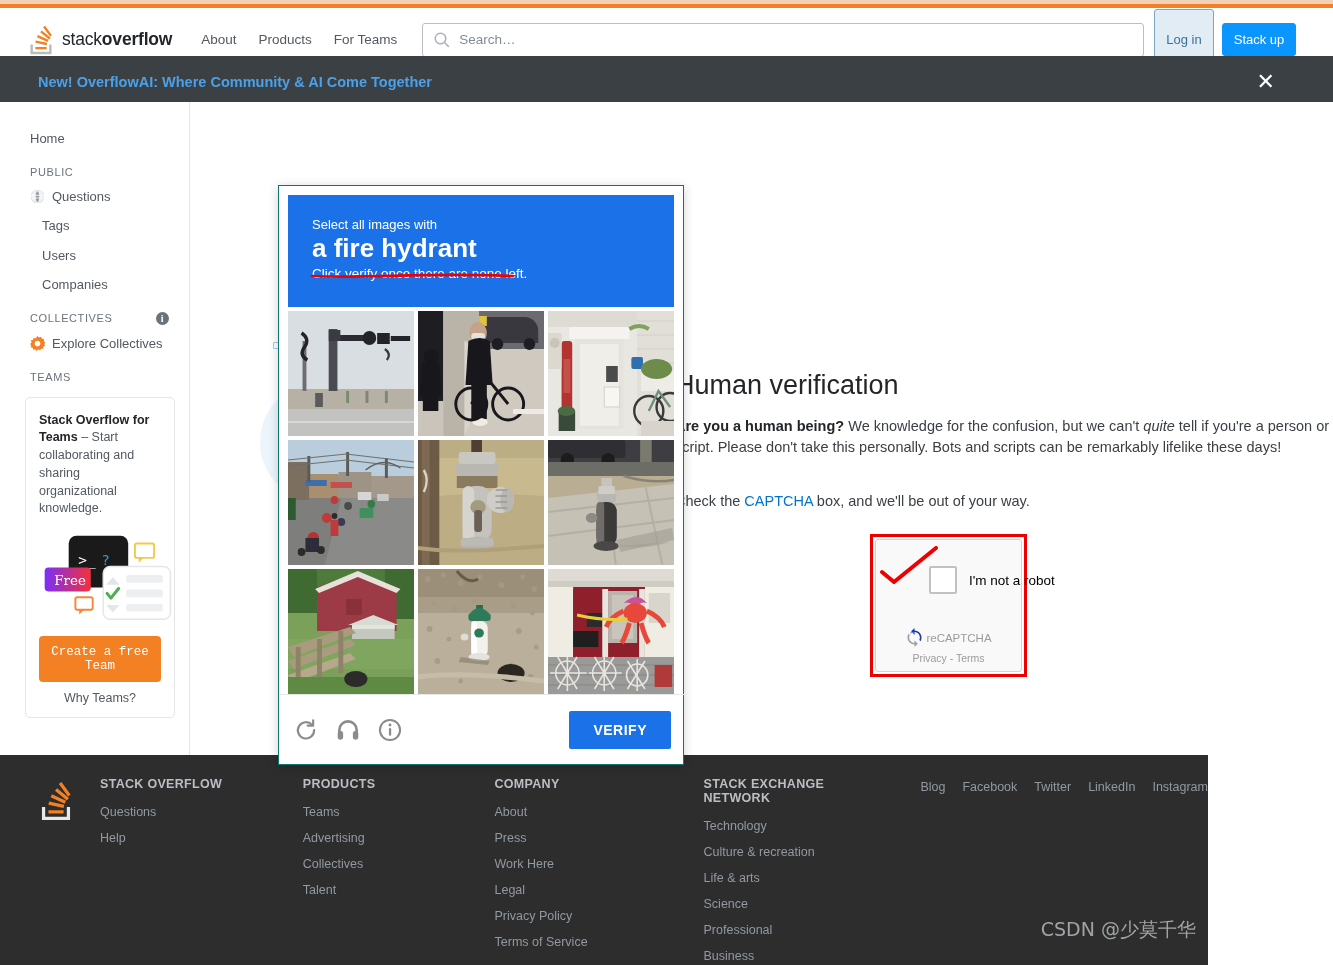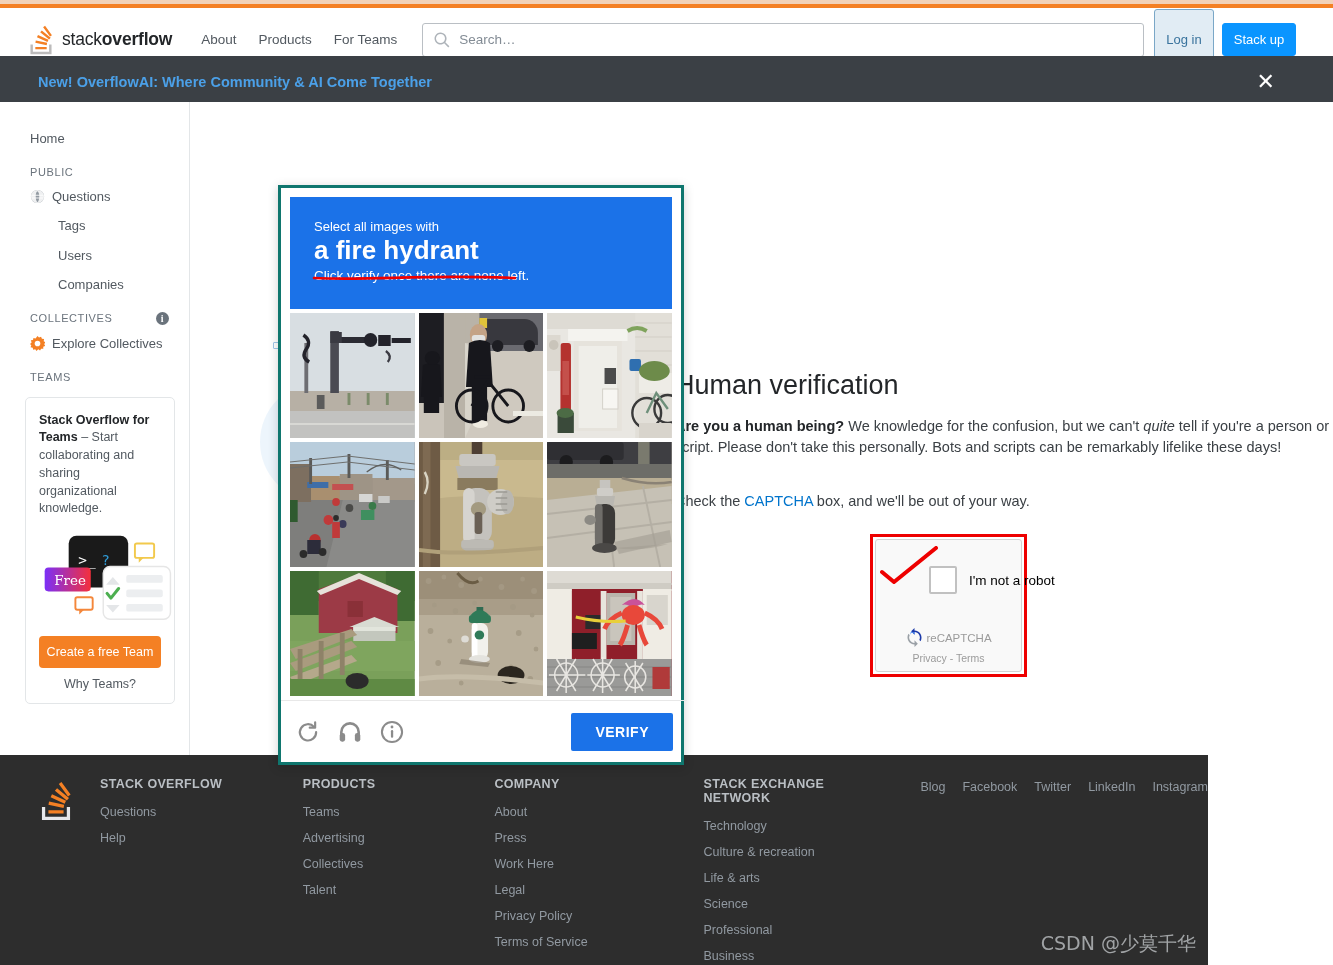--- a/index.html
+++ b/index.html
@@ -68,21 +68,21 @@
 
   
   .sidebar {
     position:absolute; top:102px; left:0; width:190px; height:653px;
     background:#fff; border-right:1px solid #e3e6e8; padding-top:22px;
   }
   .side-item {
     font-size:13px; color:#525960; padding:7px 8px 7px 30px; cursor:pointer;
     display:flex; align-items:center; gap:7px; line-height:1.2;
   }
-  .side-item.sub { padding-left:58px; }
+  .side-item.sub { padding-left:42px; }
   .side-head {
     font-size:11px; color:#6a737c; letter-spacing:.6px; padding:12px 8px 4px 30px;
     display:flex; align-items:center; justify-content:space-between; padding-right:20px;
   }
   .globe-icon { width:15px; height:15px; flex:0 0 15px; }
   .collective-icon { width:15px; height:15px; flex:0 0 15px; }
   .info-dot {
     width:13px; height:13px; border-radius:50%; background:#6a737c; color:#fff;
     font-size:10px; font-weight:700; display:flex; align-items:center; justify-content:center;
     font-family:"Liberation Serif", serif; cursor:pointer;
@@ -90,21 +90,21 @@
 
   .teams-card {
     margin:10px 14px 0 25px; border:1px solid #e3e6e8; border-radius:5px;
     padding:14px 13px 12px 13px;
   }
   .teams-card-text { font-size:12.5px; color:#525960; line-height:1.42; }
   .teams-card-text b { color:#232629; font-weight:700; }
   .teams-illustration { position:relative; height:96px; margin:12px 0 10px 0; }
   .btn-create-team {
     display:block; width:100%; background:#f48024; color:#fff; border:none; border-radius:4px;
-    font-size:12.5px; padding:9px 1px; cursor:pointer; font-family:Liberation Sans, sans-serif;
+    font-size:12.5px; padding:9px 1px; cursor:pointer; font-family:Liberation Mono, monospace;
   }
   .why-teams { text-align:center; font-size:12.5px; color:#525960; margin-top:9px; cursor:pointer; }
 
   
   .main { position:absolute; top:102px; left:190px; width:1143px; height:653px; background:#fff; overflow:hidden; }
   .bg-circle {
     position:absolute; left:70px; top:280px; width:120px; height:120px;
     border-radius:50%; background:#eaf3fb; opacity:.85;
   }
   .bg-tiny {
@@ -137,37 +137,37 @@
   .rc-label { font-size:13.5px; color:#000; white-space:nowrap; }
   .rc-tick { position:absolute; left:2px; top:6px; width:62px; height:46px; pointer-events:none; }
   .rc-brand { position:absolute; left:0; right:0; top:88px; text-align:center; }
   .rc-brand-row { display:flex; align-items:center; justify-content:center; gap:2px; }
   .rc-brand-text { font-size:11.5px; color:#9b9b9b; }
   .rc-terms { font-size:10.5px; color:#9b9b9b; margin-top:5px; }
 
   
   .captcha {
     position:absolute; left:278px; top:185px; width:406px; height:580px;
-    background:#fff; border:3px solid #0f766e; box-shadow:0 2px 10px rgba(0,0,0,.18);
+    background:#fff; border:1px solid #0f766e; box-shadow:0 2px 10px rgba(0,0,0,.18);
     z-index:40;
   }
   .captcha-head {
     margin:9px 9px 0 9px; height:112px; background:#1b72e8; color:#fff;
     padding:22px 24px 0 24px; position:relative;
   }
   .ch-line1 { font-size:13px; font-weight:400; }
   .ch-target { font-size:26px; font-weight:700; line-height:1.18; margin-top:1px; display:inline-block; }
   .ch-line3 { font-size:13.5px; margin-top:2px; }
   .ch-underline {
     position:absolute; left:22px; top:76px; width:205px; height:9px;
   }
   .grid { margin:0 9px; display:grid; grid-template-columns:repeat(3,1fr); gap:4px; padding-top:4px; }
   .tile { position:relative; height:125px; overflow:hidden; cursor:pointer; background:#cfcfcf; }
   .captcha-foot {
-    position:absolute; left:0; bottom:0; width:406px; height:62px;
+    position:absolute; left:0; bottom:0; width:406px; height:70px;
     border-top:1px solid #e8e8e8; display:flex; align-items:center; padding:0 14px;
   }
   .cf-icons { display:flex; align-items:center; gap:16px; }
   .cf-icon { width:26px; height:26px; cursor:pointer; opacity:.68; }
   .btn-verify {
     margin-left:auto; background:#1b72e8; color:#fff; border:none; border-radius:2px;
     font-size:14px; font-weight:700; letter-spacing:.5px; padding:11px 24px; cursor:pointer;
     font-family:"Liberation Sans", sans-serif;
   }
 
@@ -181,21 +181,21 @@
   .f-col { margin-right:60px; }
   .f-col.c1 { width:182px; }
   .f-col.c2 { width:168px; }
   .f-col.c3 { width:190px; }
   .f-col.c4 { width:200px; }
   .f-head { font-size:12.5px; color:#babfc4; font-weight:700; letter-spacing:.3px; margin-bottom:14px; }
   .f-link { font-size:12.5px; color:#9199a1; margin-bottom:12px; cursor:pointer; }
   .f-social { display:flex; gap:17px; margin-top:3px; }
   .f-social .f-link { margin-bottom:0; }
   .watermark {
-    position:absolute; right:12px; bottom:8px; font-size:19px; color:#b5b8bb; opacity:.85;
+    position:absolute; right:12px; bottom:22px; font-size:19px; color:#b5b8bb; opacity:.85;
     font-family:"DejaVu Sans", sans-serif;
   }
 </style>
 </head>
 <body>
 
 <div id="page">
 
   <div class="topstrip"></div>
   <div class="topbar"></div>

